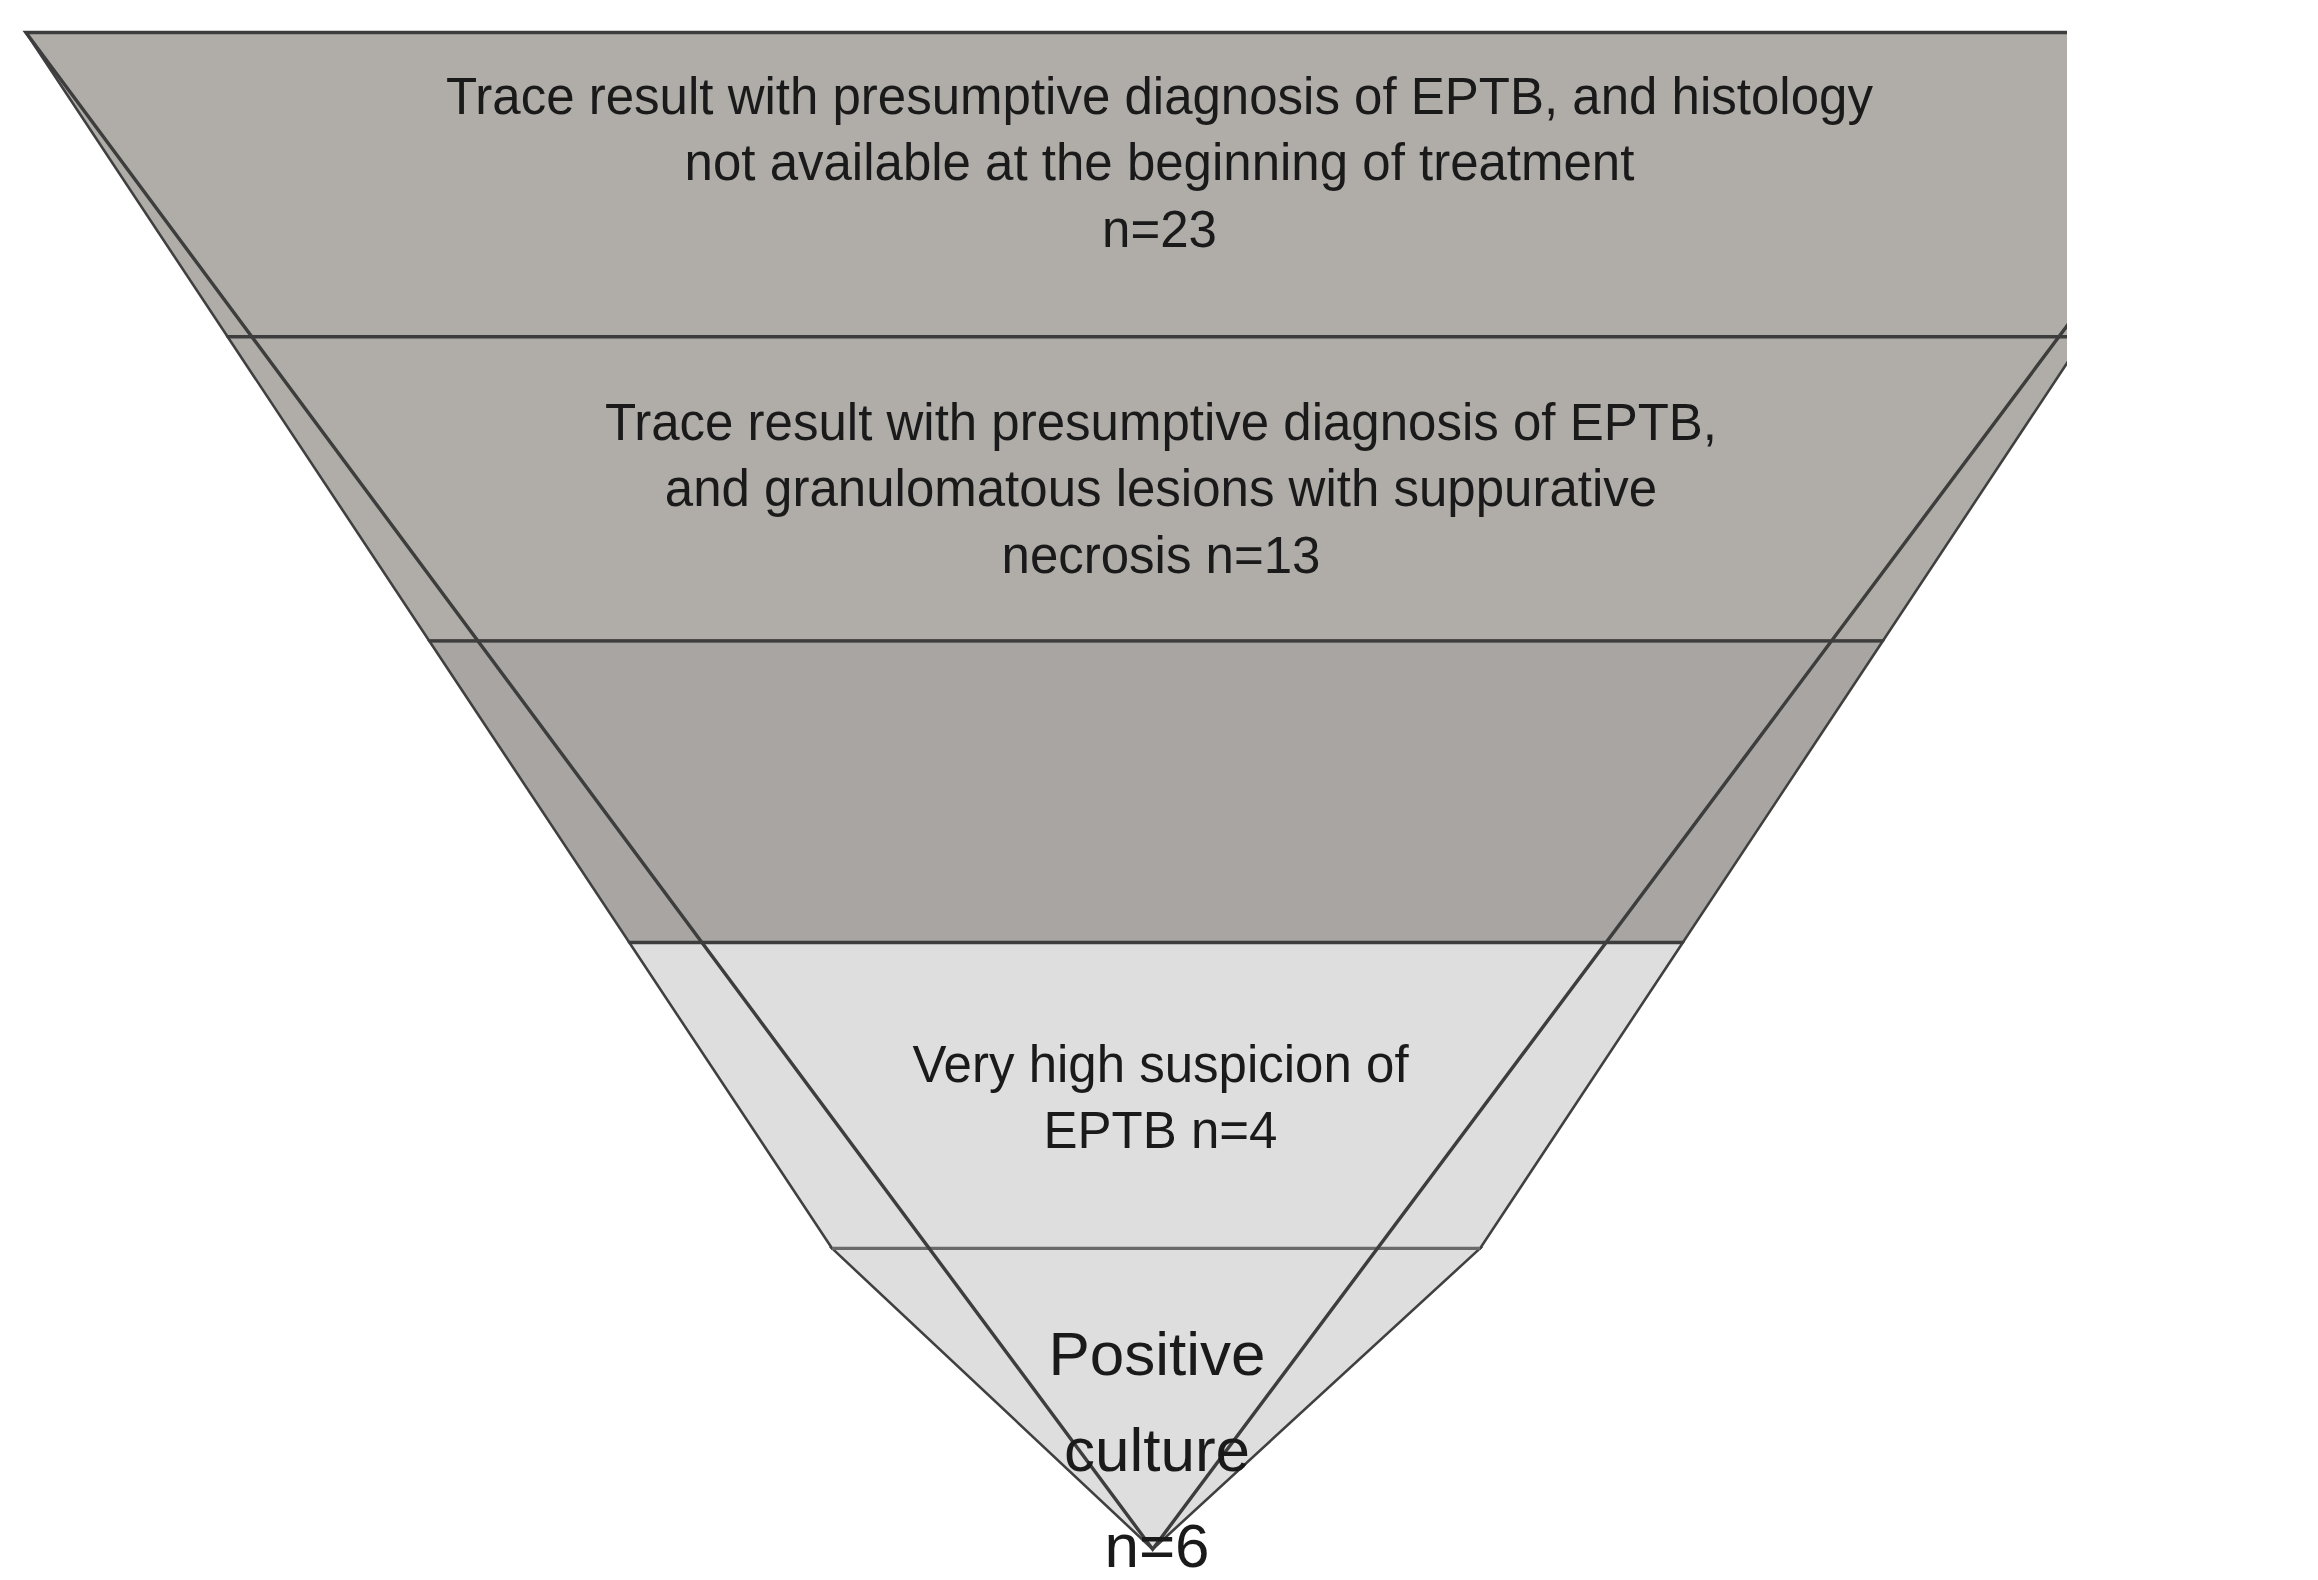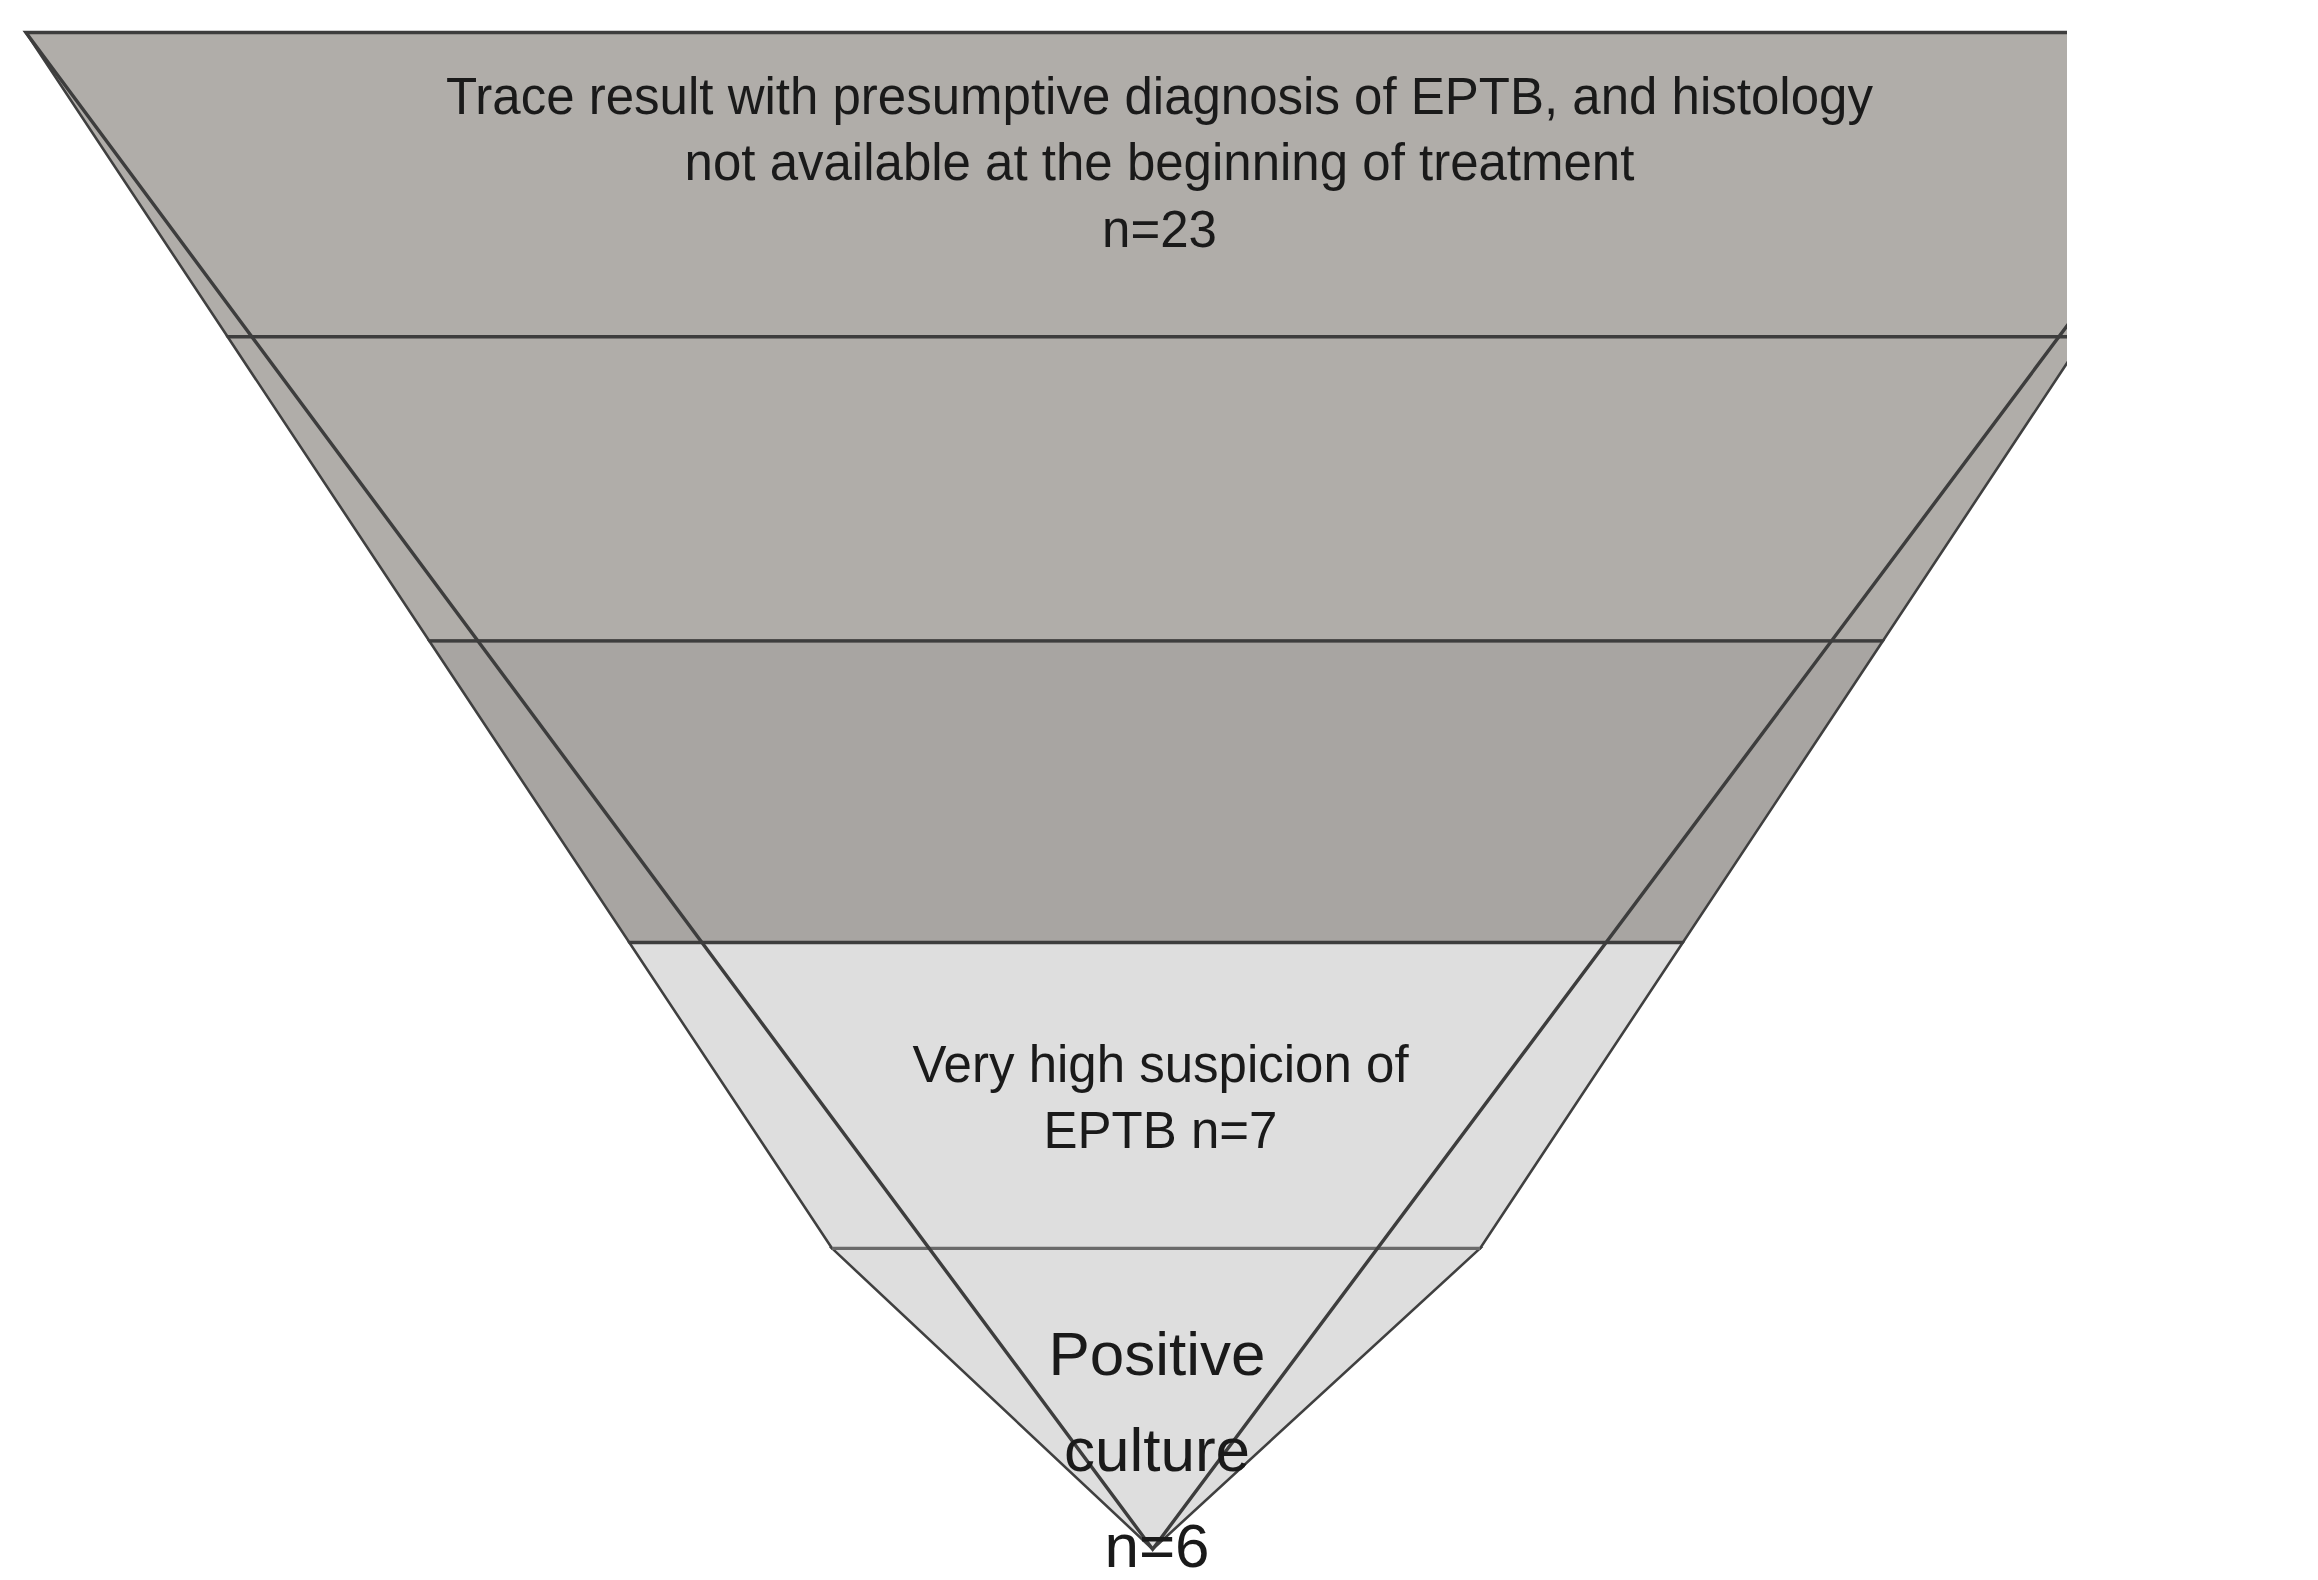--- a/index.html
+++ b/index.html
@@ -94,23 +94,26 @@
     <line x1="734.2" y1="1100" x2="1963.8" y2="1100" stroke="#3d3d3d" stroke-width="4"></line>
     <line x1="970.9" y1="1457" x2="1727.1" y2="1457" stroke="#6a6a6a" stroke-width="4"></line>
 
     <polygon points="30,38 2668,38 1345,1808" fill="none" stroke="#3d3d3d" stroke-width="4"></polygon>
   </svg>
 
   <div class="band-label" id="label-band-1">Trace result with presumptive diagnosis of EPTB, and histology
 not available at the beginning of treatment
 n=23</div>
 
+  <div class="band-label" id="label-band-2">Trace result with presumptive diagnosis of EPTB,
+and granulomatous lesions with suppurative
+necrosis n=13</div>
 
 
   <div class="band-label" id="label-band-4">Very high suspicion of
-EPTB n=7</div>
+EPTB n=4</div>
 
   <div class="band-label" id="label-band-5">Positive
 culture
 n=6</div>
 
 </div>
 
 
 </body></html>

